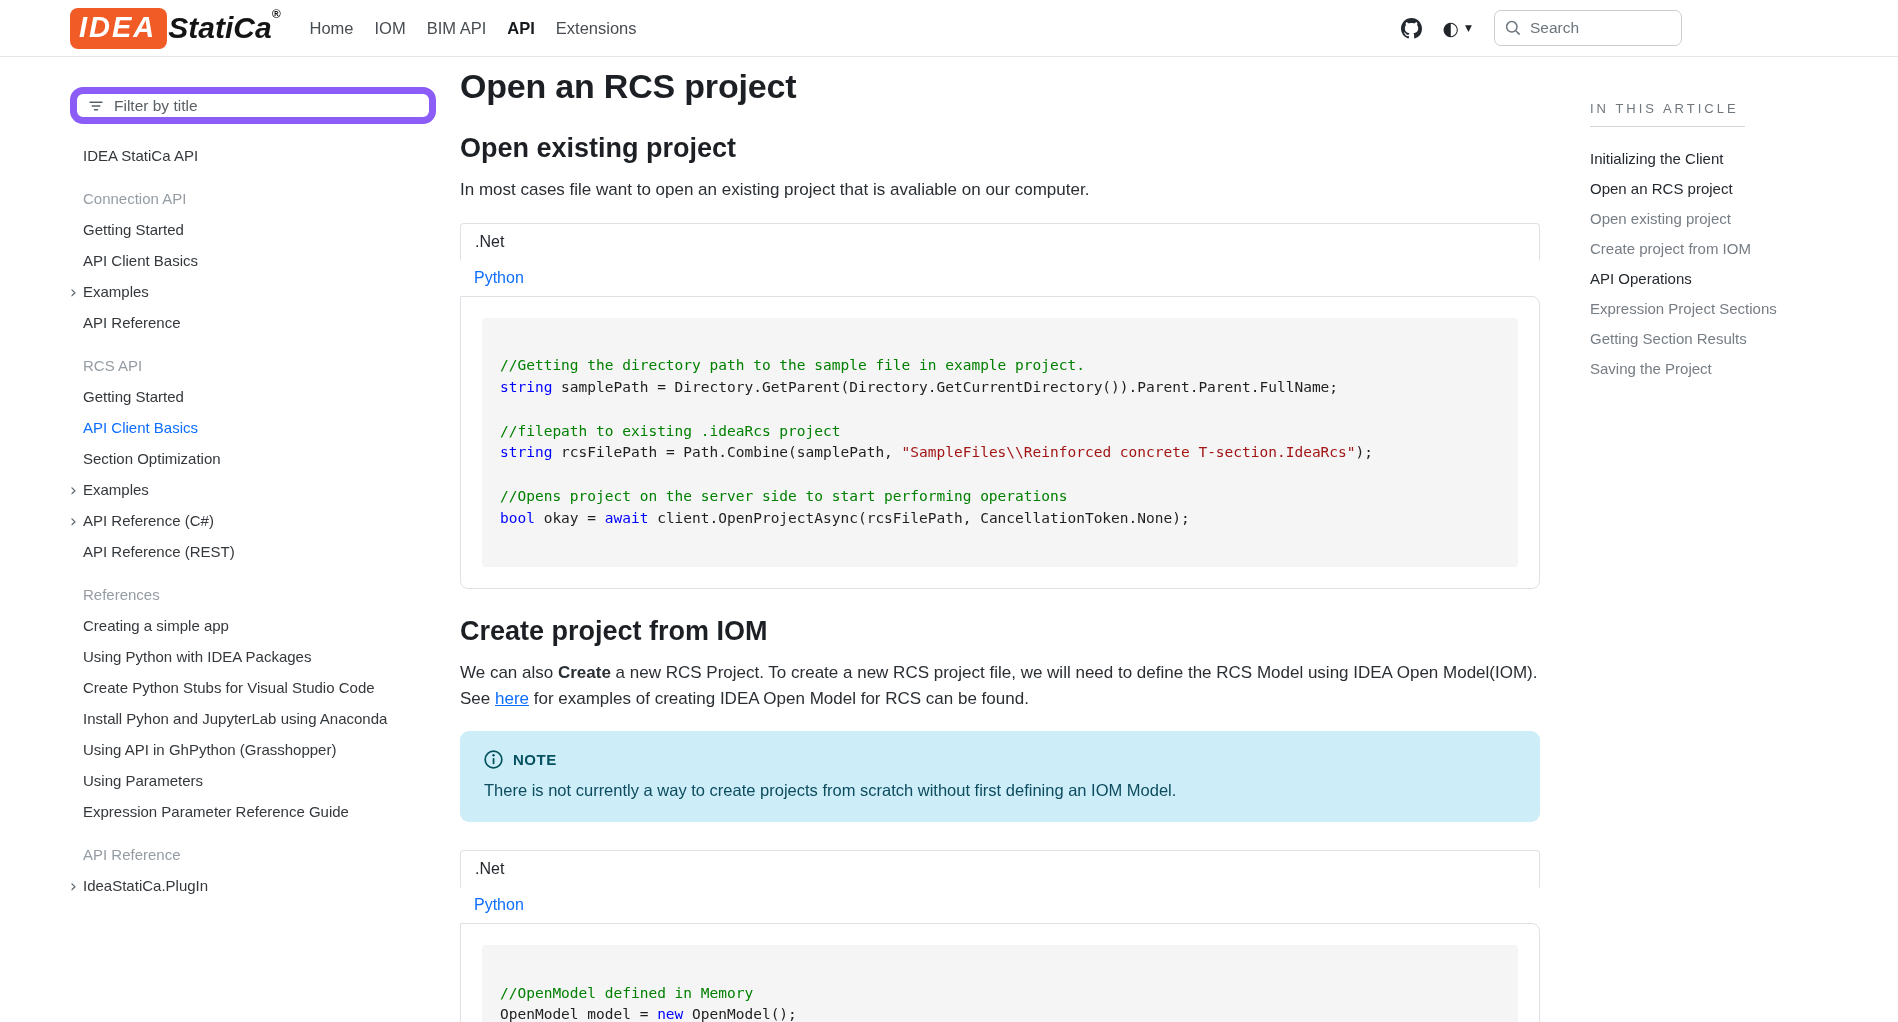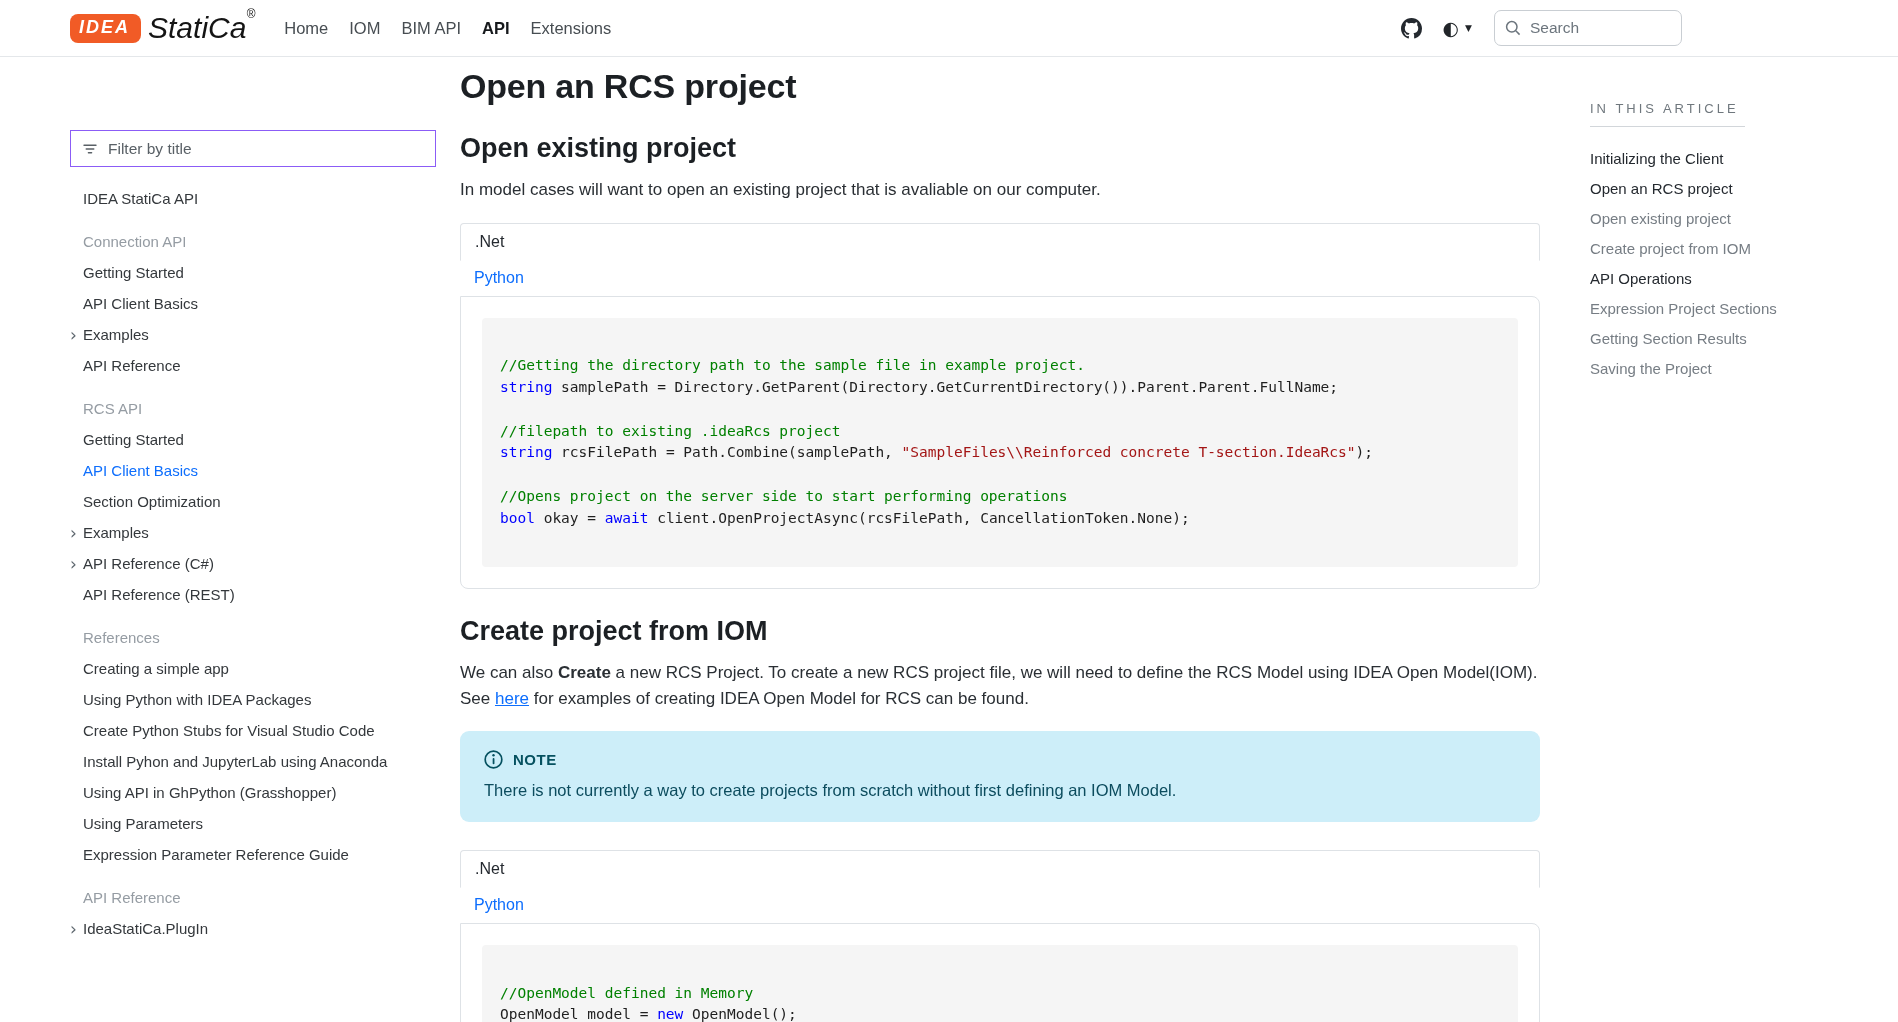--- a/index.html
+++ b/index.html
@@ -5,22 +5,22 @@
   * { margin:0; padding:0; box-sizing:border-box; }
   html,body { width:1898px; height:1022px; overflow:hidden; background:#fff;
     font-family:"Liberation Sans", sans-serif; color:#24292f; }
   a { text-decoration:none; color:inherit; cursor:pointer; }
 
   
   .header { height:57px; display:flex; align-items:center; padding:0 216px 0 70px;
     border-bottom:1px solid #e4e7ea; background:#fff; }
   .logo { display:flex; align-items:center; }
   .logo-idea { background:#f15b26; color:#fff; font-style:italic; font-weight:700;
-    font-size:18px; letter-spacing:2px; padding:3px 11px 5px 9px; border-radius:8px; }
-  .logo-statica { font-style:italic; font-weight:400; font-size:30px; color:#141414; margin-left:7px; }
+    font-size:29px; letter-spacing:2px; padding:3px 11px 5px 9px; border-radius:8px; }
+  .logo-statica { font-style:italic; font-weight:700; font-size:30px; color:#141414; margin-left:1px; }
   .logo-reg { font-size:12px; vertical-align:top; position:relative; top:-4px; color:#141414; }
   .main-nav { display:flex; align-items:center; gap:15px; margin-left:26px; }
   .nav-link { font-size:16.5px; color:#474d52; padding:4px 3px; }
   .nav-link.active { color:#16191c; font-weight:700; }
   .header-right { margin-left:auto; display:flex; align-items:center; }
   .gh { display:flex; align-items:center; margin-right:20px; }
   .theme-toggle { display:flex; align-items:center; margin-right:22px;
     font-family:"DejaVu Sans", sans-serif; color:#212529; }
   .theme-glyph { font-size:19px; line-height:1; }
   .theme-caret { font-size:9px; margin-left:6px; color:#212529; }
@@ -29,21 +29,21 @@
   .searchbox input { border:none; outline:none; font-size:15.5px; margin-left:9px; width:130px;
     font-family:"Liberation Sans",sans-serif; color:#212529; }
   .searchbox input::placeholder { color:#6c757d; }
 
   
   .layout { display:flex; align-items:flex-start; }
 
   
   .sidebar { width:436px; flex:0 0 436px; padding:30px 0 0 70px; }
   .filterbox { display:flex; align-items:center; width:100%; height:37px;
-    border:1px solid #8b5cf6; border-radius:0; padding:0 11px; margin-bottom:16px;margin-top:43px; }
+    border:7px solid #8b5cf6; border-radius:13px; padding:0 11px; margin-bottom:16px; }
   .filterbox input { border:none; outline:none; font-size:15.5px; margin-left:10px; width:280px;
     font-family:"Liberation Sans",sans-serif; color:#212529; }
   .filterbox input::placeholder { color:#596066; }
   .side-nav { display:flex; flex-direction:column; }
   .side-link { display:block; font-size:15px; color:#34383c; padding:7px 0 7px 13px; }
   .side-link.active { color:#0d6efd; }
   .side-link.expandable { padding-left:0; display:flex; align-items:center; }
   .chev { display:inline-block; width:13px; color:#616a71; font-size:17px; line-height:10px;
     font-family:"DejaVu Sans", sans-serif; }
   .side-section { font-size:15px; color:#959ca3; padding:7px 0 7px 13px; margin-top:12px; }
@@ -174,21 +174,21 @@
           <span class="chev">›</span>
           <span>IdeaStatiCa.PlugIn</span>
         </a>
       </nav>
   </aside>
 
   <main class="main">
     <h1>Open an RCS project</h1>
 
     <h2>Open existing project</h2>
-    <p class="para">In model cases will want to open an existing project that is avaliable on our computer.</p>
+    <p class="para">In most cases file want to open an existing project that is avaliable on our computer.</p>
 
     <div class="tabgroup">
       <div class="tabs">
         <a class="tab active">.Net</a>
         <a class="tab alt">Python</a>
       </div>
       <div class="tab-body">
         <pre class="code"><code>
 <span class="tok-c">//Getting the directory path to the sample file in example project.</span>
 <span class="tok-k">string</span><span class="tok-p"> samplePath = Directory.GetParent(Directory.GetCurrentDirectory()).Parent.Parent.FullName;</span>

